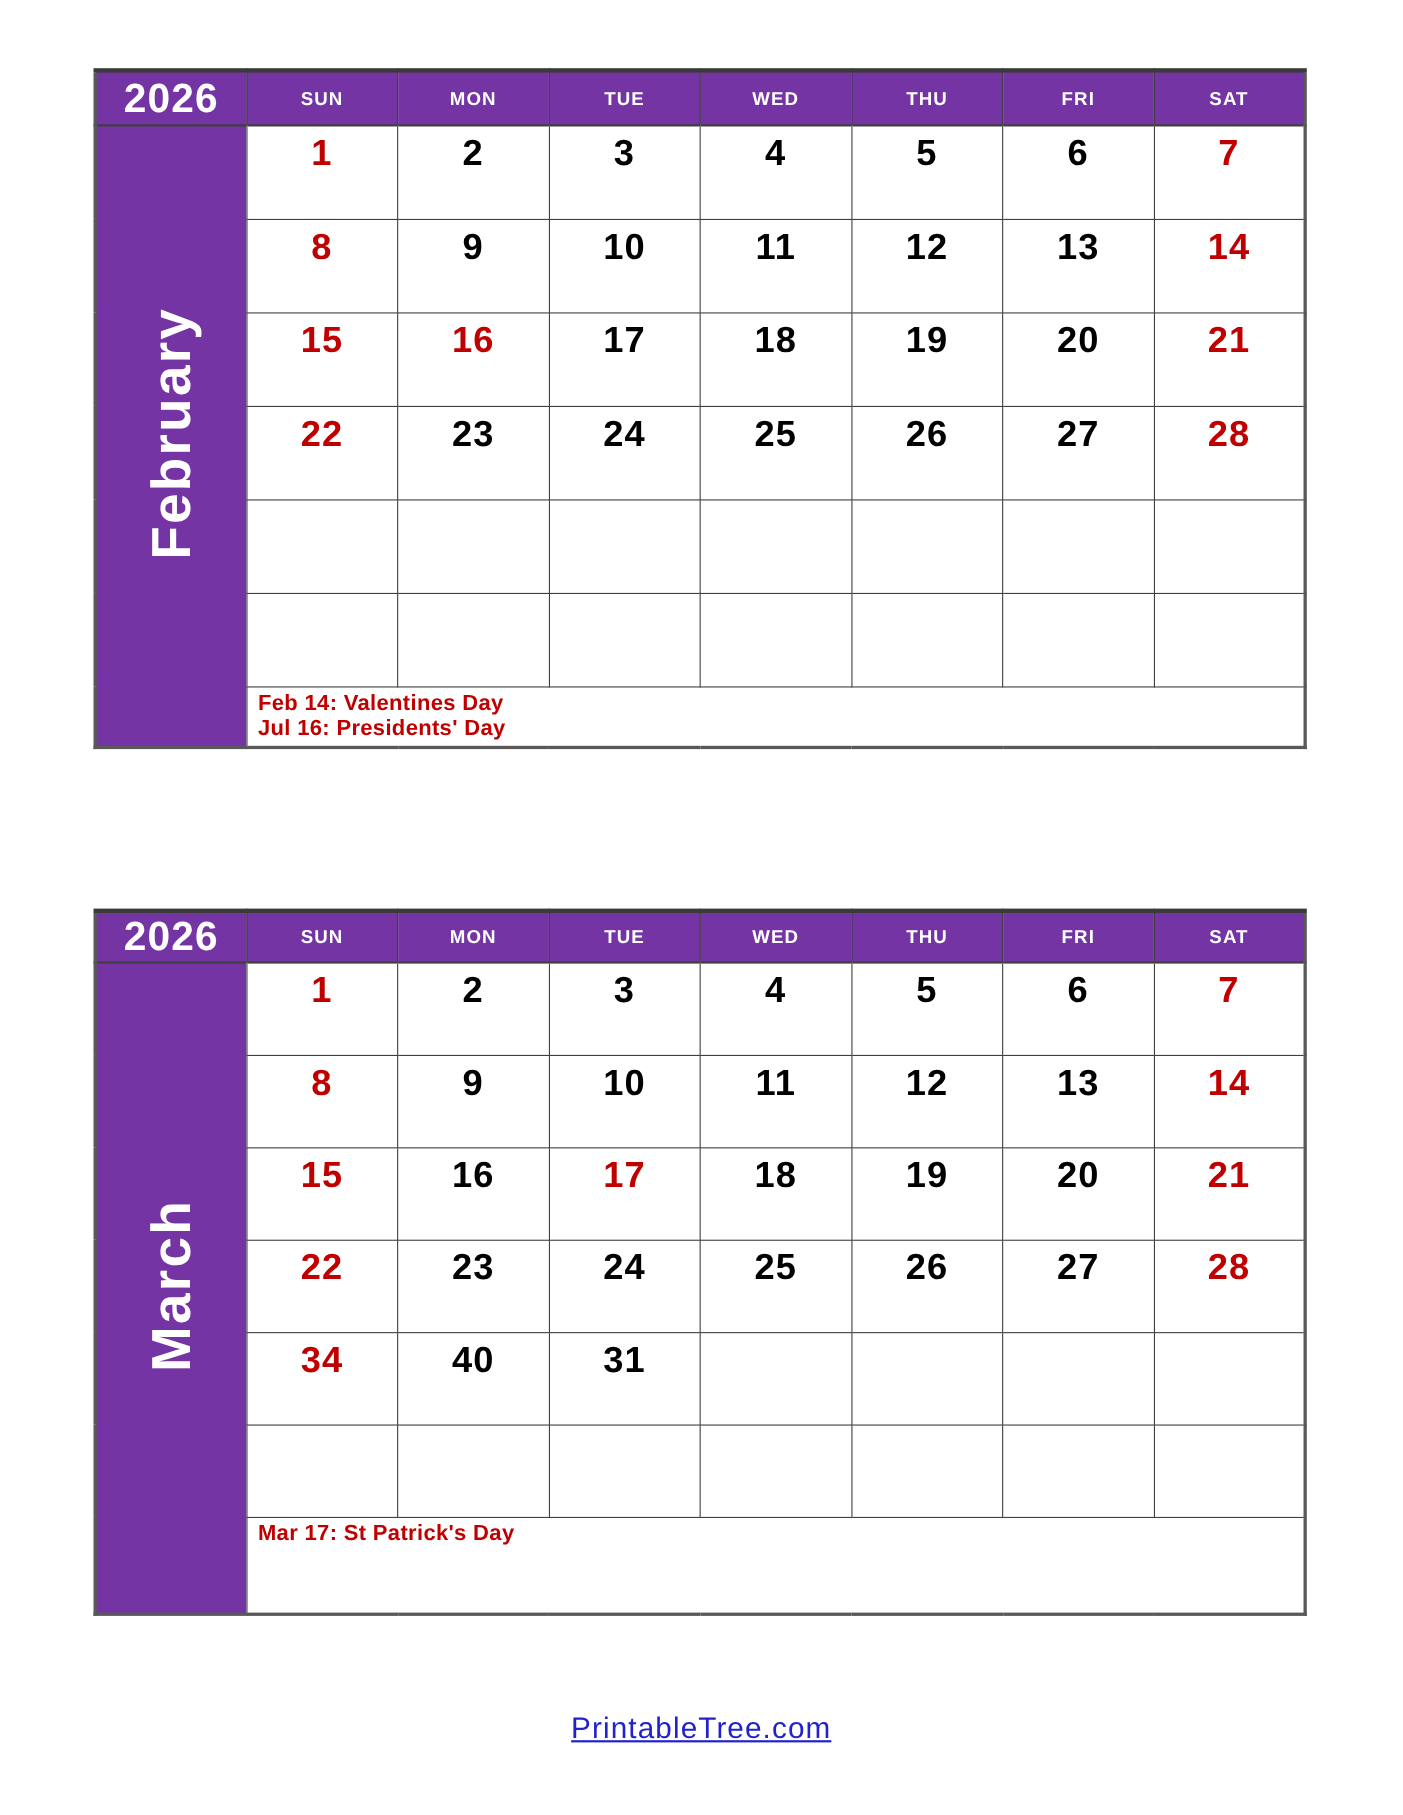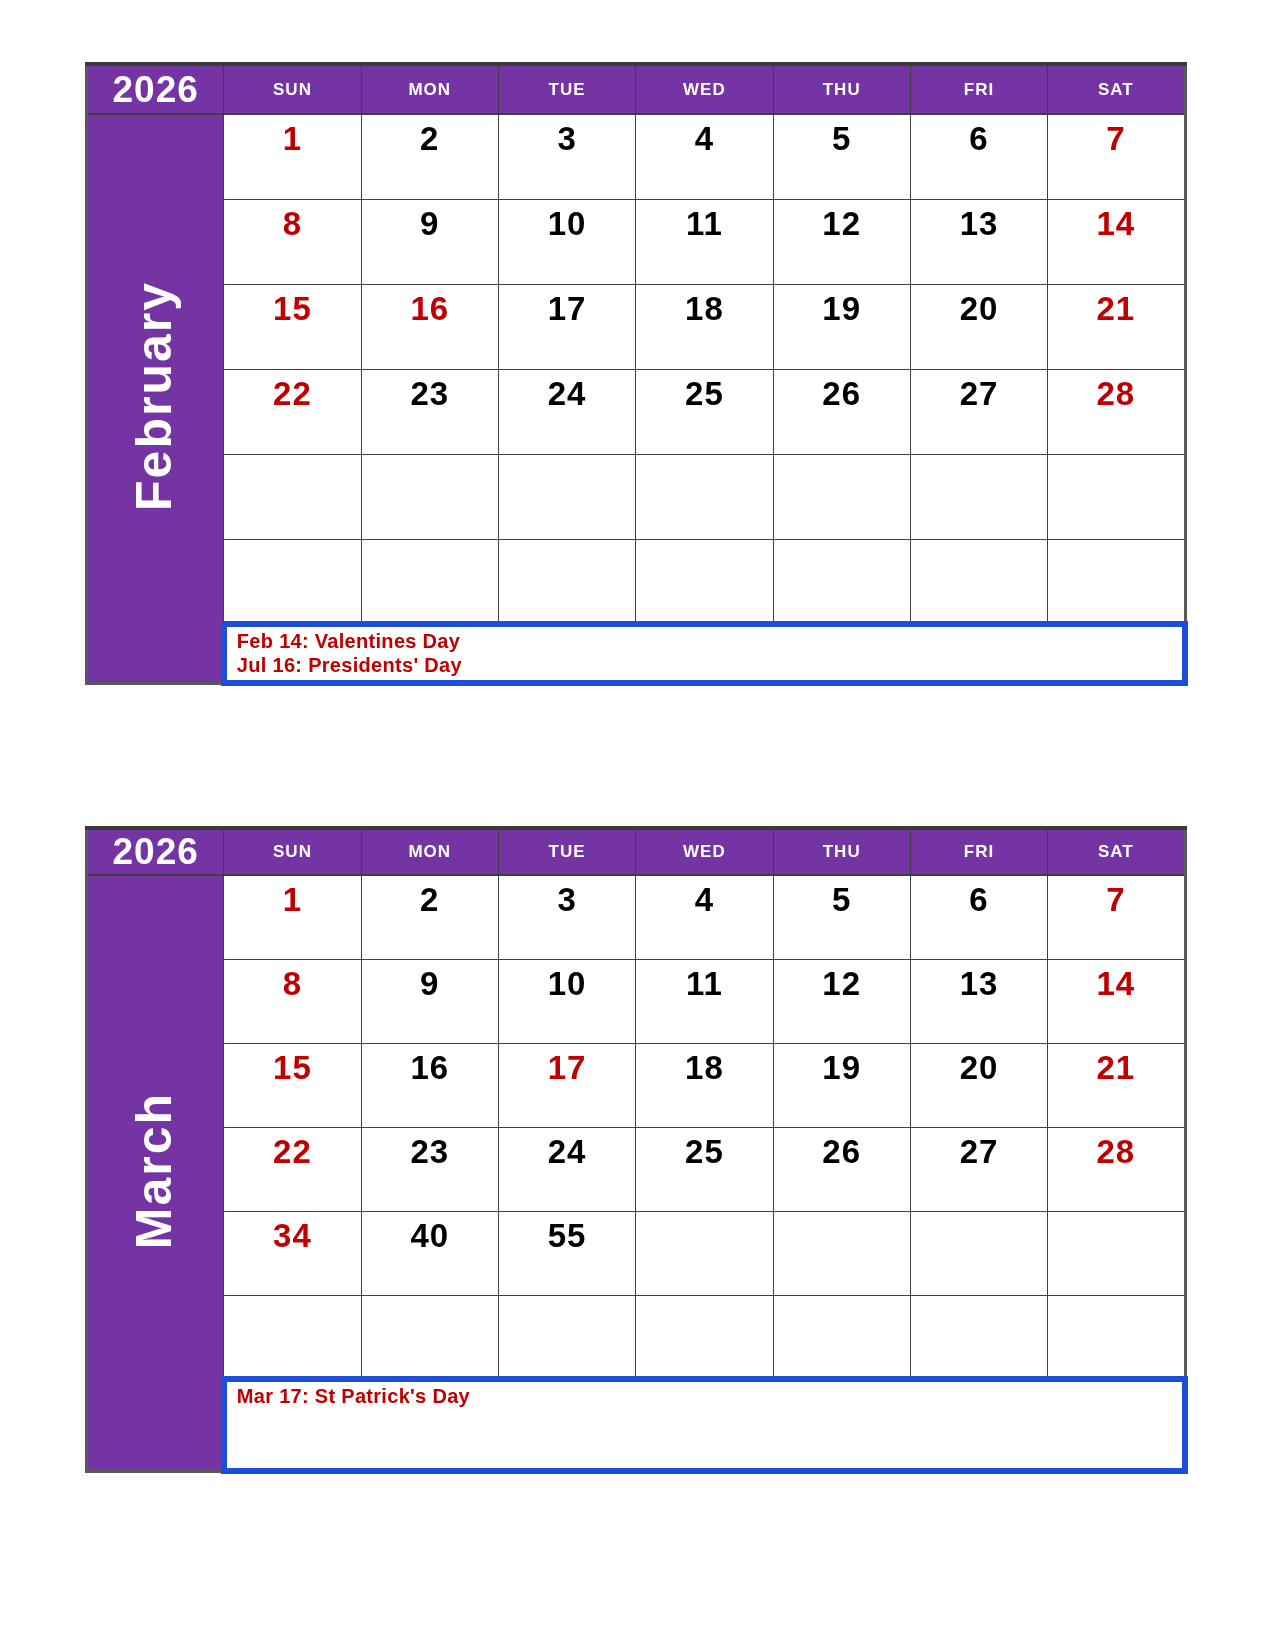--- a/index.html
+++ b/index.html
@@ -75,21 +75,21 @@
     font-size: 33px;
     color: #000000;
     letter-spacing: 1px;
   }
   #cal-0 tr.date-row { height: 85px; }
   #cal-1 tr.date-row { height: 84px; }
   td.date-cell.red { color: #C00000; }
 
   
   tr.holiday-row td {
-    border: 6px solid #1d4ed8;
+    border: 1px solid #1d4ed8;
     background: #ffffff;
     vertical-align: top;
     text-align: left;
     padding: 3px 10px;
   }
   #cal-0 tr.holiday-row td { height: 47px; }
   #cal-1 tr.holiday-row td { height: 80px; }
   .holiday-line {
     color: #C00000;
     font-weight: bold;
@@ -264,21 +264,21 @@
           <td class="date-cell">23</td>
           <td class="date-cell">24</td>
           <td class="date-cell">25</td>
           <td class="date-cell">26</td>
           <td class="date-cell">27</td>
           <td class="date-cell red">28</td>
         </tr>
         <tr class="date-row">
           <td class="date-cell red">34</td>
           <td class="date-cell">40</td>
-          <td class="date-cell">55</td>
+          <td class="date-cell">31</td>
           <td class="date-cell"></td>
           <td class="date-cell"></td>
           <td class="date-cell"></td>
           <td class="date-cell"></td>
         </tr>
         <tr class="date-row">
           <td class="date-cell"></td>
           <td class="date-cell"></td>
           <td class="date-cell"></td>
           <td class="date-cell"></td>
@@ -287,14 +287,17 @@
           <td class="date-cell"></td>
         </tr>
         <tr class="holiday-row">
           <td colspan="7">
             <div class="holiday-line">Mar 17: St Patrick's Day</div>
           </td>
         </tr>
       </tbody>
   </table>
 
+  <div class="footer">
+    <a>PrintableTree.com</a>
+  </div>
 
 </div>
 
 </body></html>

